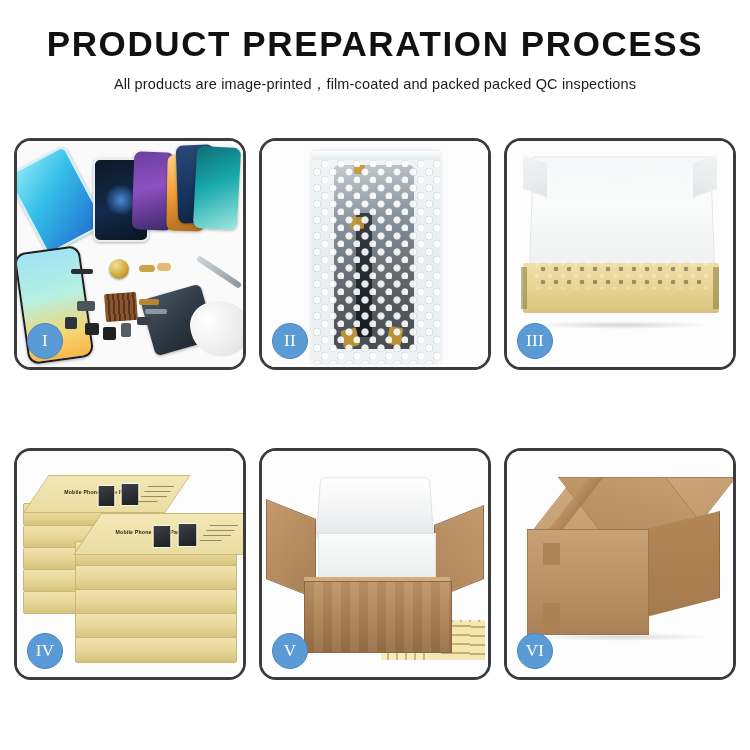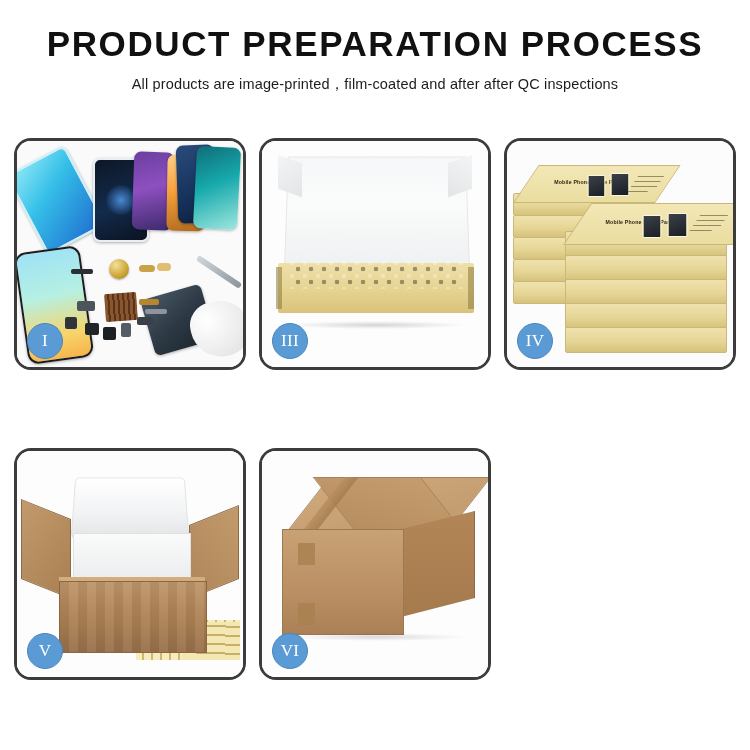--- a/index.html
+++ b/index.html
@@ -438,21 +438,21 @@
     background: radial-gradient(ellipse at center, rgba(0,0,0,.14), transparent 70%);
   }
 </style>
 </head>
 <body>
 
 <div class="page">
 
   <div class="header">
     <h1 class="main-title">PRODUCT PREPARATION PROCESS</h1>
-    <p class="sub-title">All products are image-printed，film-coated and after after QC inspections</p>
+    <p class="sub-title">All products are image-printed，film-coated and packed packed QC inspections</p>
   </div>
 
   <div class="grid">
 
     <div class="panel">
       <div class="panel-stage">
         <div class="p1-bg"></div>
         <div class="scr scr-a"></div>
         <div class="scr scr-b"></div>
         <div class="scr scr-c"></div>
@@ -475,20 +475,36 @@
         <div class="prt s10"></div>
         <div class="prt s11"></div>
         <div class="prt s12"></div>
         <div class="prt s13"></div>
         <div class="tweezer"></div>
         <div class="hand"></div>
       </div>
       <div class="badge">I</div>
     </div>
 
+    <div class="panel">
+      <div class="panel-stage">
+        <div class="p2-bg"></div>
+        <div class="bubble-bag">
+          <div class="inner-part"></div>
+          <div class="flex-strip"></div>
+          <div class="gold-tab g1"></div>
+          <div class="gold-tab g2"></div>
+          <div class="gold-tab g3"></div>
+          <div class="gold-tab g4"></div>
+          <div class="bubble-tex"></div>
+          <div class="bag-seal"></div>
+        </div>
+      </div>
+      <div class="badge">II</div>
+    </div>
 
     <div class="panel">
       <div class="panel-stage">
         <div class="p3-bg"></div>
         <div class="lid-back"></div>
         <div class="lid-flapL"></div>
         <div class="lid-flapR"></div>
         <div class="box3-body"></div>
         <div class="box3-inner"></div>
         <div class="box3-edgeL"></div>

